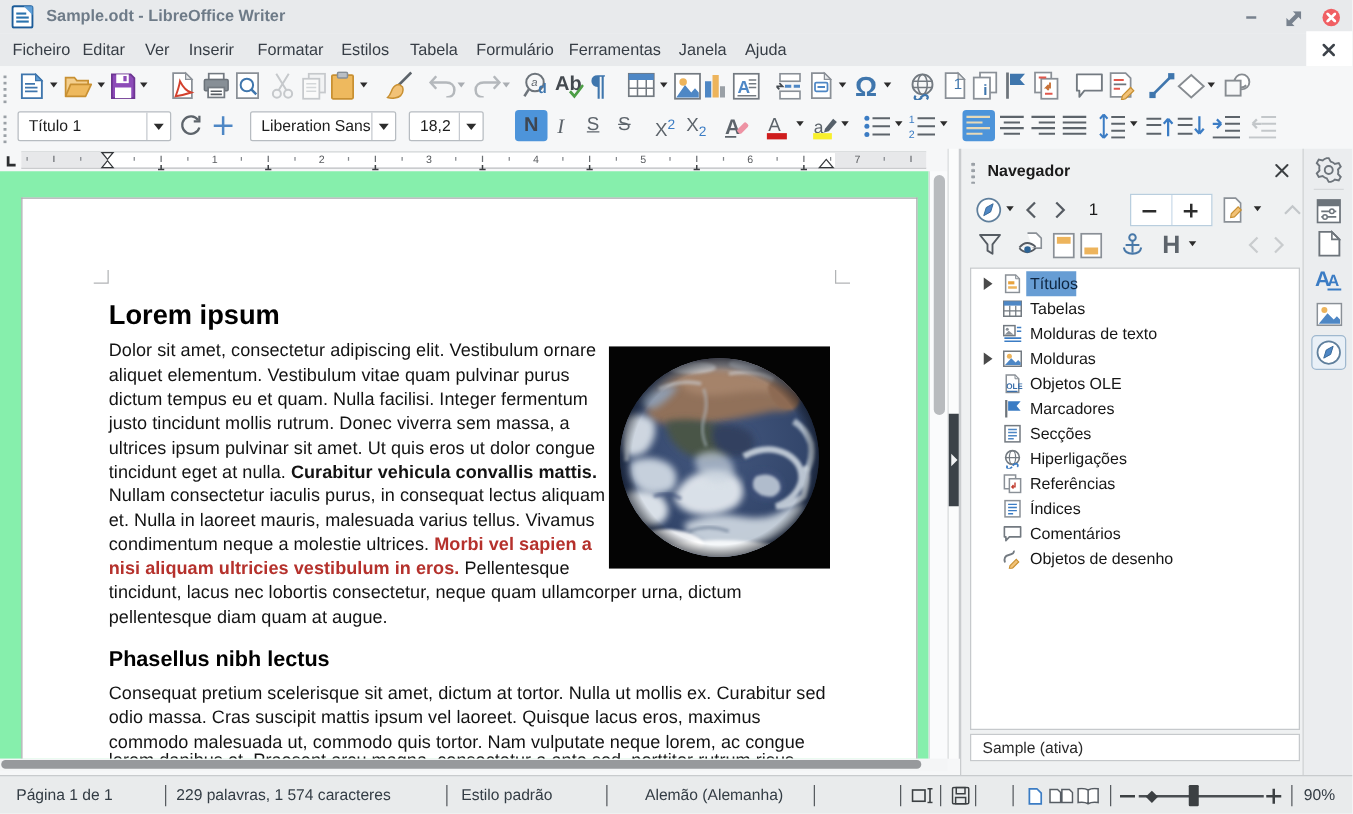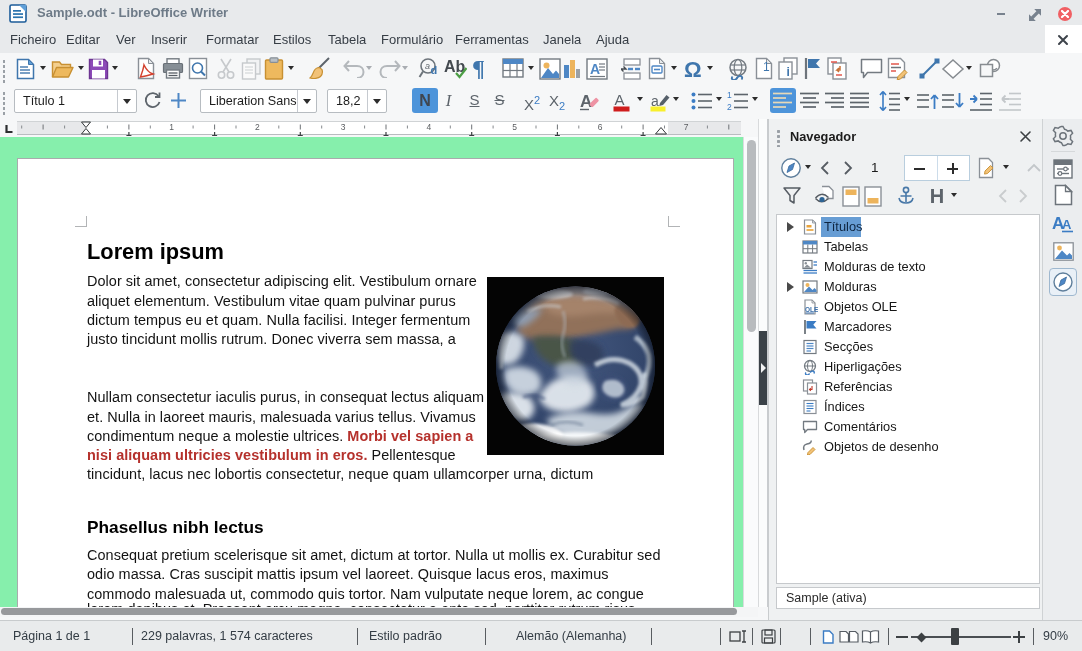--- a/index.html
+++ b/index.html
@@ -479,25 +479,28 @@
  <svg class="ic" style="left:70px;top:75px" width="620" height="20" viewBox="0 0 620 20">
   <g stroke="#b2b4b6" stroke-width="1">
         <path d="M16.5 4 V15 M5 14.5 H17 M598.5 4 V15 M598 14.5 H610"></path>
       </g>
  </svg>
  <div class="abs" style="left:87px;top:102.2px;font-size:21.8px;font-weight:bold;color:#000;line-height:26px;white-space:nowrap;">Lorem ipsum</div>
  <div class="docline" style="top:134.4px">Dolor sit amet, consectetur adipiscing elit. Vestibulum ornare</div>
  <div class="docline" style="top:173px">dictum tempus eu et quam. Nulla facilisi. Integer fermentum</div>
  <div class="docline" style="top:153.7px">aliquet elementum. Vestibulum vitae quam pulvinar purus</div>
  <div class="docline" style="top:192.3px">justo tincidunt mollis rutrum. Donec viverra sem massa, a</div>
+ <div class="docline" style="top:211.6px">ultrices ipsum pulvinar sit amet. Ut quis eros ut dolor congue</div>
+ <div class="docline" style="top:230.9px">tincidunt eget at nulla. <b>Curabitur vehicula convallis mattis.</b></div>
  <div class="docline" style="top:250.2px">Nullam consectetur iaculis purus, in consequat lectus aliquam</div>
  <div class="docline" style="top:269.5px">et. Nulla in laoreet mauris, malesuada varius tellus. Vivamus</div>
  <div class="docline" style="top:288.8px">condimentum neque a molestie ultrices. <b style="color:#b5312c">Morbi vel sapien a</b></div>
  <div class="docline" style="top:327.4px">tincidunt, lacus nec lobortis consectetur, neque quam ullamcorper urna, dictum</div>
  <div class="docline" style="top:308.1px"><b style="color:#b5312c">nisi aliquam ultricies vestibulum in eros.</b> Pellentesque</div>
+ <div class="docline" style="top:346.7px">pellentesque diam quam at augue.</div>
  <div class="abs" style="left:87px;top:377.8px;font-size:17.3px;font-weight:bold;color:#000;line-height:24px;white-space:nowrap;">Phasellus nibh lectus</div>
  <div class="docline" style="top:408.2px">Consequat pretium scelerisque sit amet, dictum at tortor. Nulla ut mollis ex. Curabitur sed</div>
  <div class="docline" style="top:427.4px">odio massa. Cras suscipit mattis ipsum vel laoreet. Quisque lacus eros, maximus</div>
  <div class="docline" style="top:446.7px">commodo malesuada ut, commodo quis tortor. Nam vulputate neque lorem, ac congue</div>
  <div class="docline" style="top:462px">lorem dapibus et. Praesent arcu magna, consectetur a ante sed, porttitor rutrum risus</div>
  <svg class="ic" style="left:487px;top:140px" width="177" height="178" viewBox="0 0 177 178">
   <defs>
    <filter id="b3" x="-50%" y="-50%" width="200%" height="200%">
           <feGaussianBlur stdDeviation="3"></feGaussianBlur>
         </filter>

